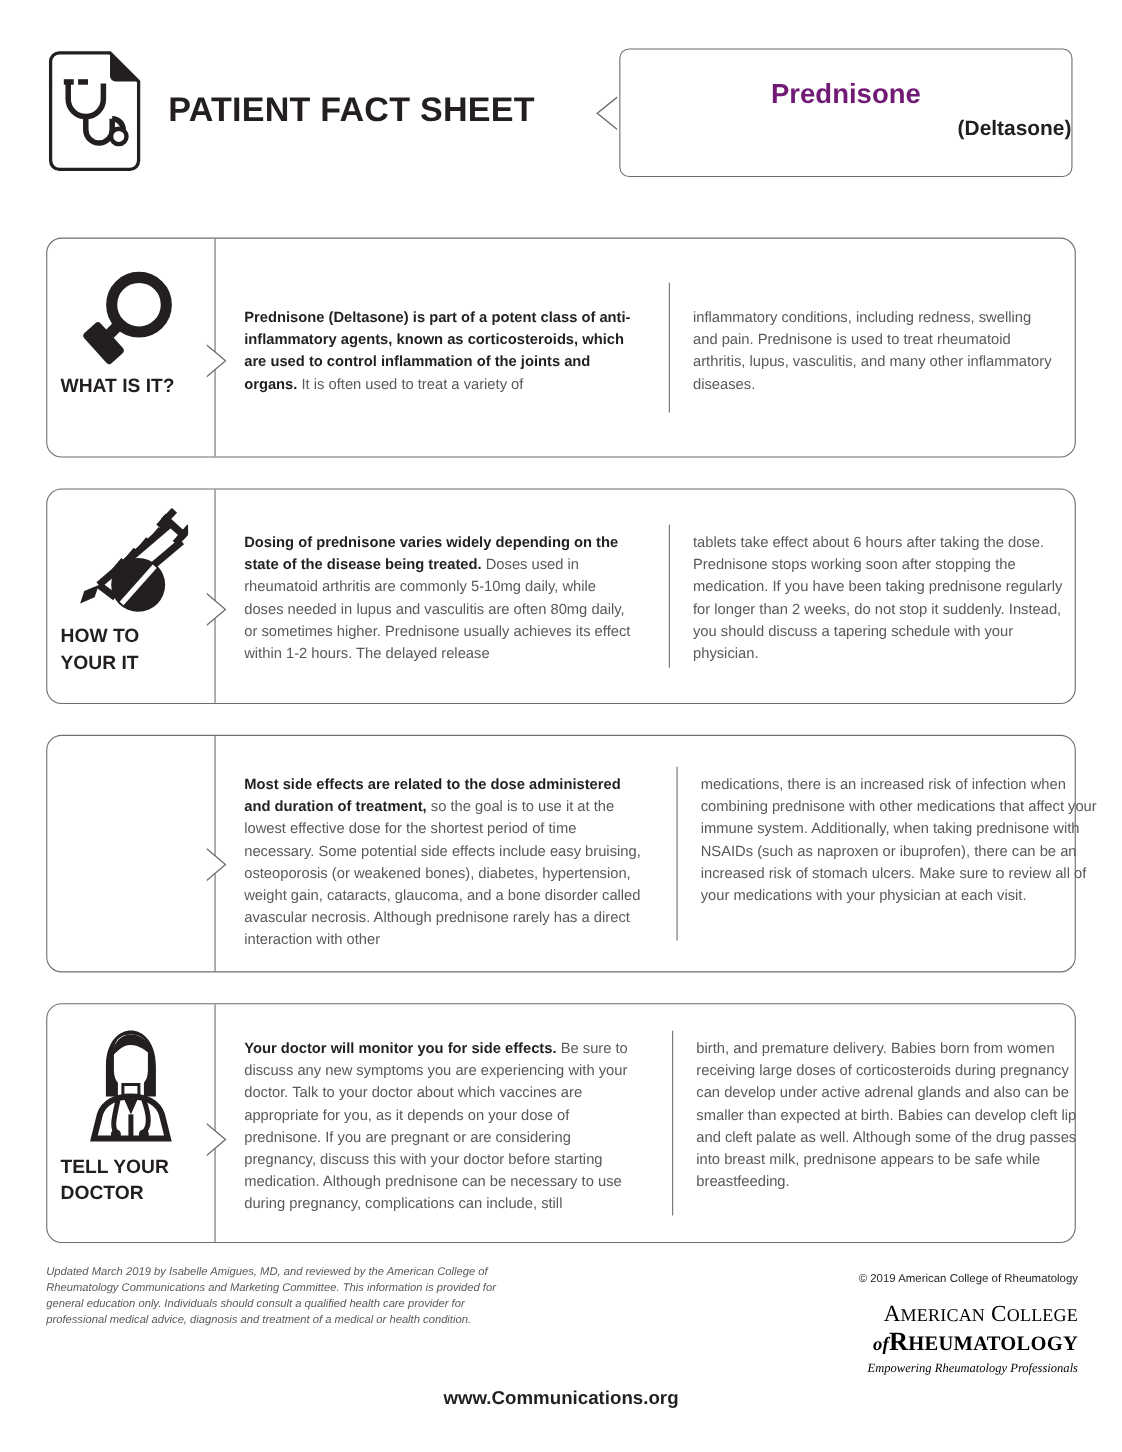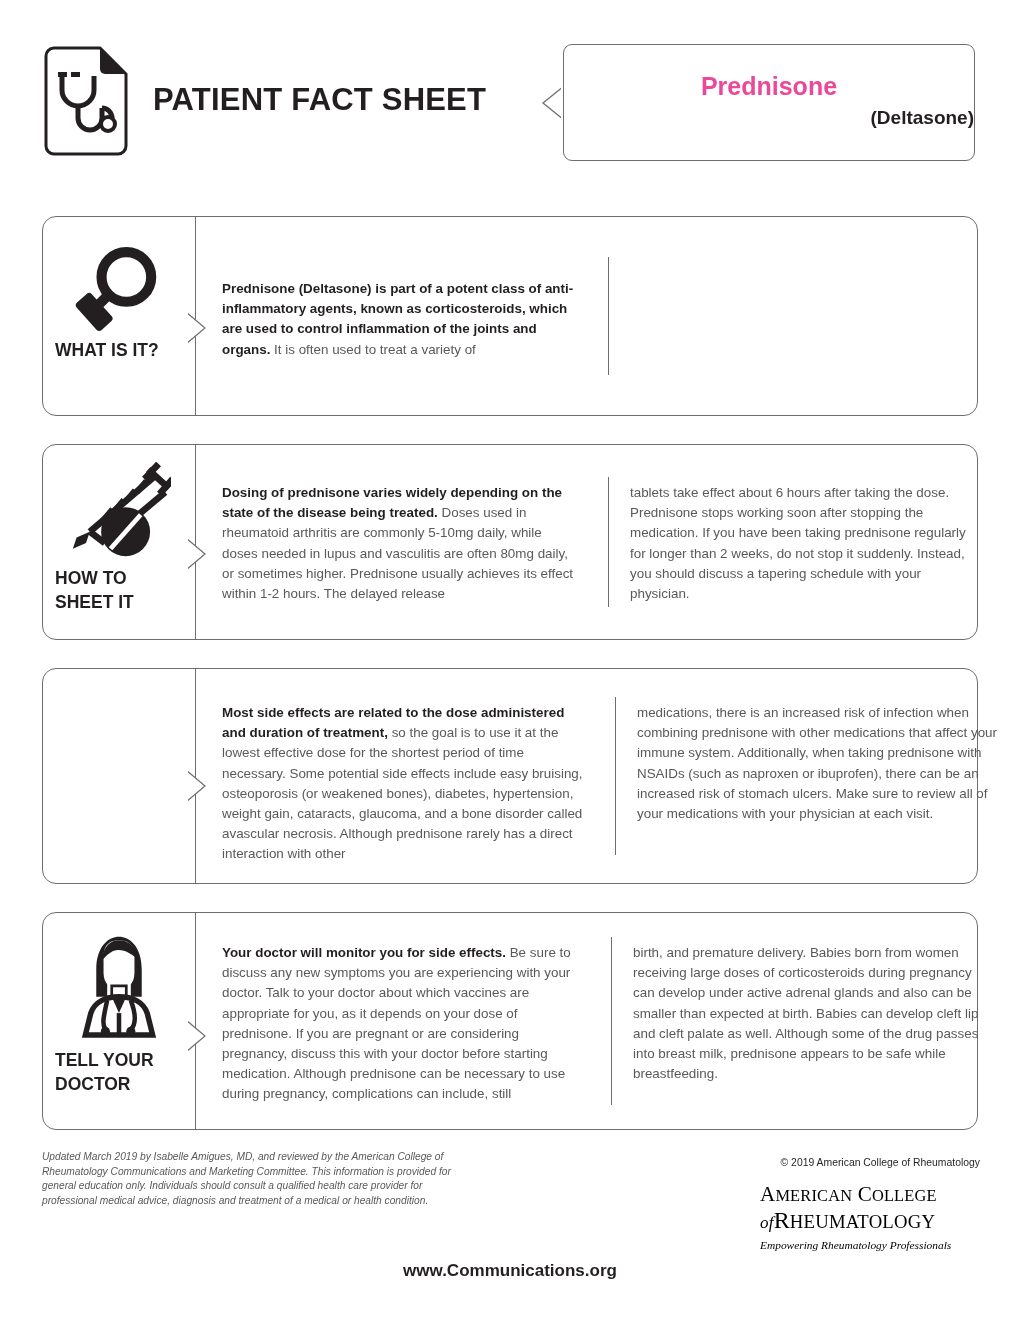--- a/index.html
+++ b/index.html
@@ -50,21 +50,21 @@
     position: absolute;
     left: 541px; top: 85px;
     width: 24px; height: 36px;
   }
   .drug-name {
     position: absolute;
     left: 0; right: 0; top: 27px;
     text-align: center;
     font-size: 25px;
     font-weight: bold;
-    color: #ec4899;
+    color: #701a75;
   }
   .drug-alt {
     position: absolute;
     left: 0; right: 0; top: 62px;
     text-align: right;
     font-size: 19px;
     font-weight: bold;
     color: #231f20;
   }
 
@@ -141,36 +141,37 @@
     left: 620px; top: 1157px;
     width: 360px;
     text-align: right;
     font-size: 10.4px;
     color: #231f20;
   }
   .acr-logo {
     position: absolute;
     left: 760px; top: 1183px;
     width: 220px;
-    text-align: left;
+    text-align: right;
     color: #000;
   }
   .acr-line1 {
     font-family: "Liberation Serif", serif;
     font-size: 21px;
     letter-spacing: 0.2px;
     line-height: 23px;
     white-space: nowrap;
   }
   .acr-line2 {
     font-family: "Liberation Serif", serif;
     font-size: 24px;
     letter-spacing: 0.2px;
     line-height: 26px;
     white-space: nowrap;
+    font-weight: bold;
   }
   .acr-line2 .of {
     font-style: italic;
     font-size: 17px;
   }
   .acr-sm { font-size: 0.78em; }
   .acr-tag {
     font-family: "Liberation Serif", serif;
     font-style: italic;
     font-size: 11.4px;
@@ -234,20 +235,21 @@
     </div>
     <div class="vdiv" style="left:152px;"></div>
     <div class="card-notch" style="left:142px; top:94px;">
       <svg viewBox="0 0 22 34" width="22" height="34">
         <path d="M1,1 L20,17 L1,33" fill="#ffffff" stroke="#6d6e71" stroke-width="1.2"></path>
         <rect x="0" y="0" width="3" height="34" fill="#ffffff"></rect>
       </svg>
     </div>
     <div class="col-text" style="left:179px; top:62px; width:352px;"><b>Prednisone (Deltasone) is part of a potent class of anti-inflammatory agents, known as corticosteroids, which are used to control inflammation of the joints and organs.</b> It is often used to treat a variety of</div>
     <div class="vdiv" style="left:565px; top:40px; bottom:40px;"></div>
+    <div class="col-text" style="left:587px; top:62px; width:330px;">inflammatory conditions, including redness, swelling and pain. Prednisone is used to treat rheumatoid arthritis, lupus, vasculitis, and many other inflammatory diseases.</div>
   </div>
 </div>
 
 <div class="card" style="top:444px; height:196px;">
   <div class="card-inner">
     <div class="icon-col">
       <div class="icon-box" style="top:14px; height:104px;">
         <svg viewBox="0 0 110 104" width="104" height="98">
           <g stroke="#231f20" stroke-width="7" fill="none" stroke-linecap="butt">
             <line x1="24" y1="74" x2="92" y2="16"></line>
@@ -264,21 +266,21 @@
             <line x1="86" y1="8" x2="108" y2="28"></line>
             <line x1="97" y1="2" x2="82" y2="18"></line>
             <line x1="112" y1="18" x2="98" y2="34"></line>
           </g>
           <path d="M24,74 L10,80 L6,92 L20,86 Z" fill="#231f20"></path>
           <circle cx="62" cy="74" r="26" fill="#231f20"></circle>
           <line x1="46" y1="92" x2="78" y2="56" stroke="#ffffff" stroke-width="5"></line>
         </svg>
       </div>
       <div class="icon-label" style="top:122px; white-space:pre-line;">HOW TO
-SHEET IT</div>
+YOUR IT</div>
     </div>
     <div class="vdiv" style="left:152px;"></div>
     <div class="card-notch" style="left:142px; top:92px;">
       <svg viewBox="0 0 22 34" width="22" height="34">
         <path d="M1,1 L20,17 L1,33" fill="#ffffff" stroke="#6d6e71" stroke-width="1.2"></path>
         <rect x="0" y="0" width="3" height="34" fill="#ffffff"></rect>
       </svg>
     </div>
     <div class="col-text" style="left:179px; top:38px; width:352px;"><b>Dosing of prednisone varies widely depending on the state of the disease being treated.</b> Doses used in rheumatoid arthritis are commonly 5-10mg daily, while doses needed in lupus and vasculitis are often 80mg daily, or sometimes higher. Prednisone usually achieves its effect within 1-2 hours. The delayed release</div>
     <div class="vdiv" style="left:565px; top:32px; bottom:32px;"></div>

